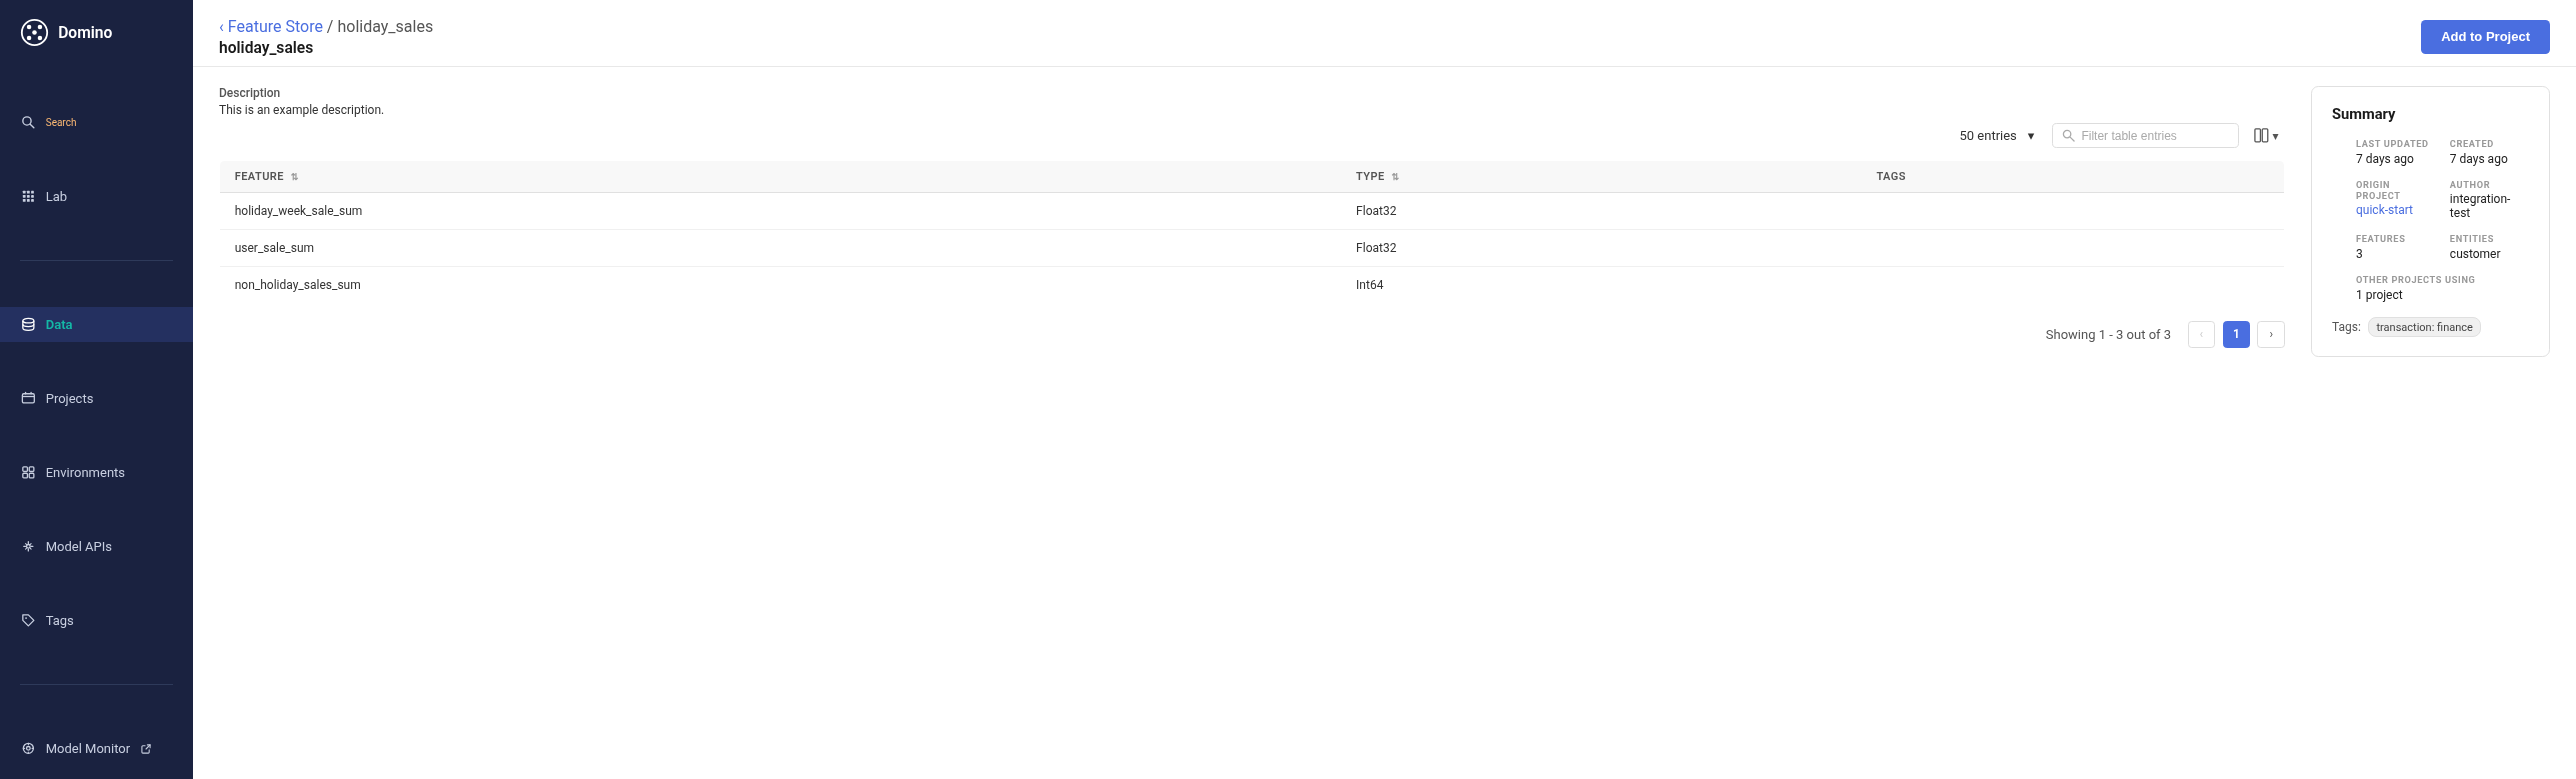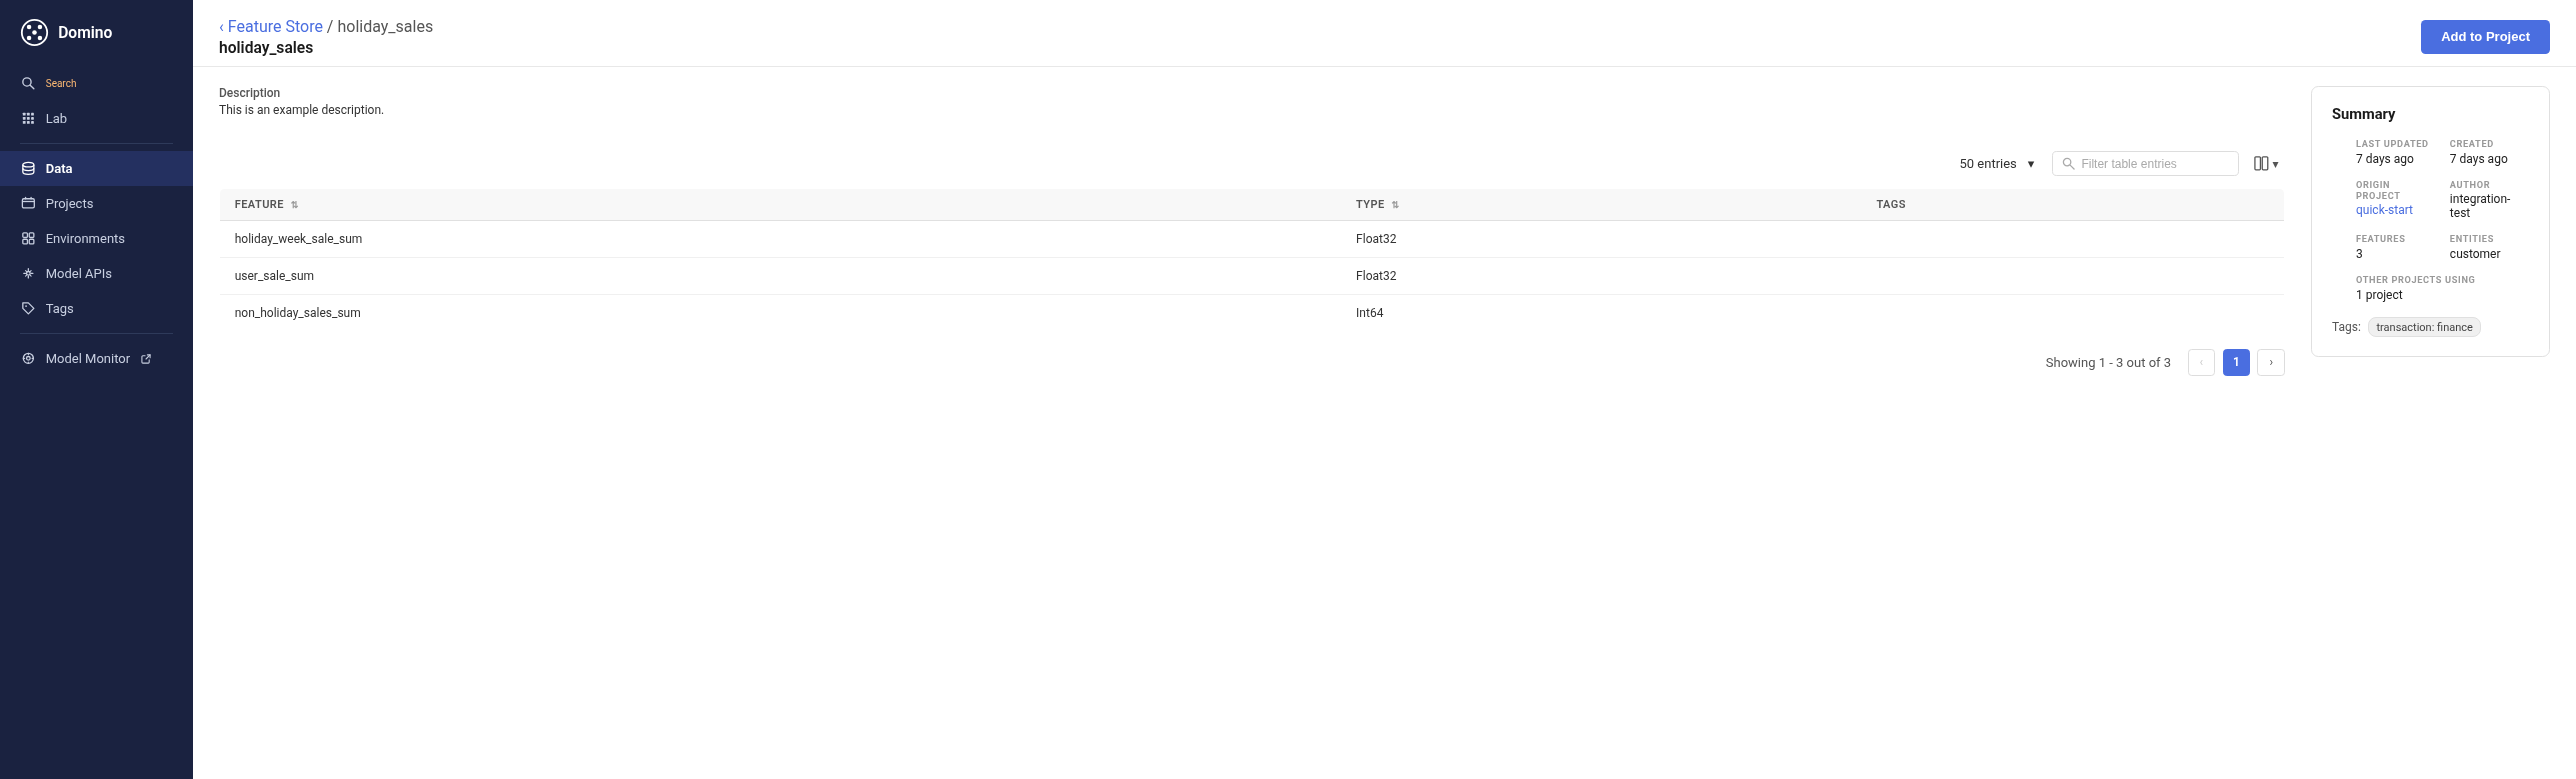--- a/index.html
+++ b/index.html
@@ -7,20 +7,21 @@
 
     
     .sidebar {
       width: 193px;
       min-width: 193px;
       background: #1a2240;
       color: #c8cfe0;
       display: flex;
       flex-direction: column;
       padding: 0;
+      gap: 39px;
     }
     .sidebar-logo {
       display: flex;
       align-items: center;
       gap: 9.2px;
       padding: 18.4px 20px;
       color: #fff;
       font-size: 15.6px;
       font-weight: 600;
     }
@@ -56,21 +57,21 @@
       align-items: center;
       gap: 9.2px;
       padding: 9.2px 20px;
       color: #c8cfe0;
       cursor: pointer;
       font-size: 13px;
       font-weight: 400;
     }
     .sidebar-item.active {
       background: #243060;
-      color: #ffffff;
+      color: #14b8a6;
       font-weight: 600;
       padding-left: 20px;
     }
     .sidebar-icon {
       width: 16.5px;
       height: 16.5px;
       display: flex;
       align-items: center;
       justify-content: center;
       flex-shrink: 0;
@@ -125,21 +126,21 @@
     .content-area {
       display: flex;
       flex: 1;
       padding: 18.4px 26px;
       gap: 26px;
     }
     .content-left {
       flex: 1;
     }
     .description-section {
-      margin-bottom: 33px;
+      margin-bottom: 5px;
     }
     .description-label {
       font-size: 12px;
       color: #555;
       font-weight: 500;
       margin-bottom: 3.7px;
     }
     .description-text {
       font-size: 12px;
       color: #333;

